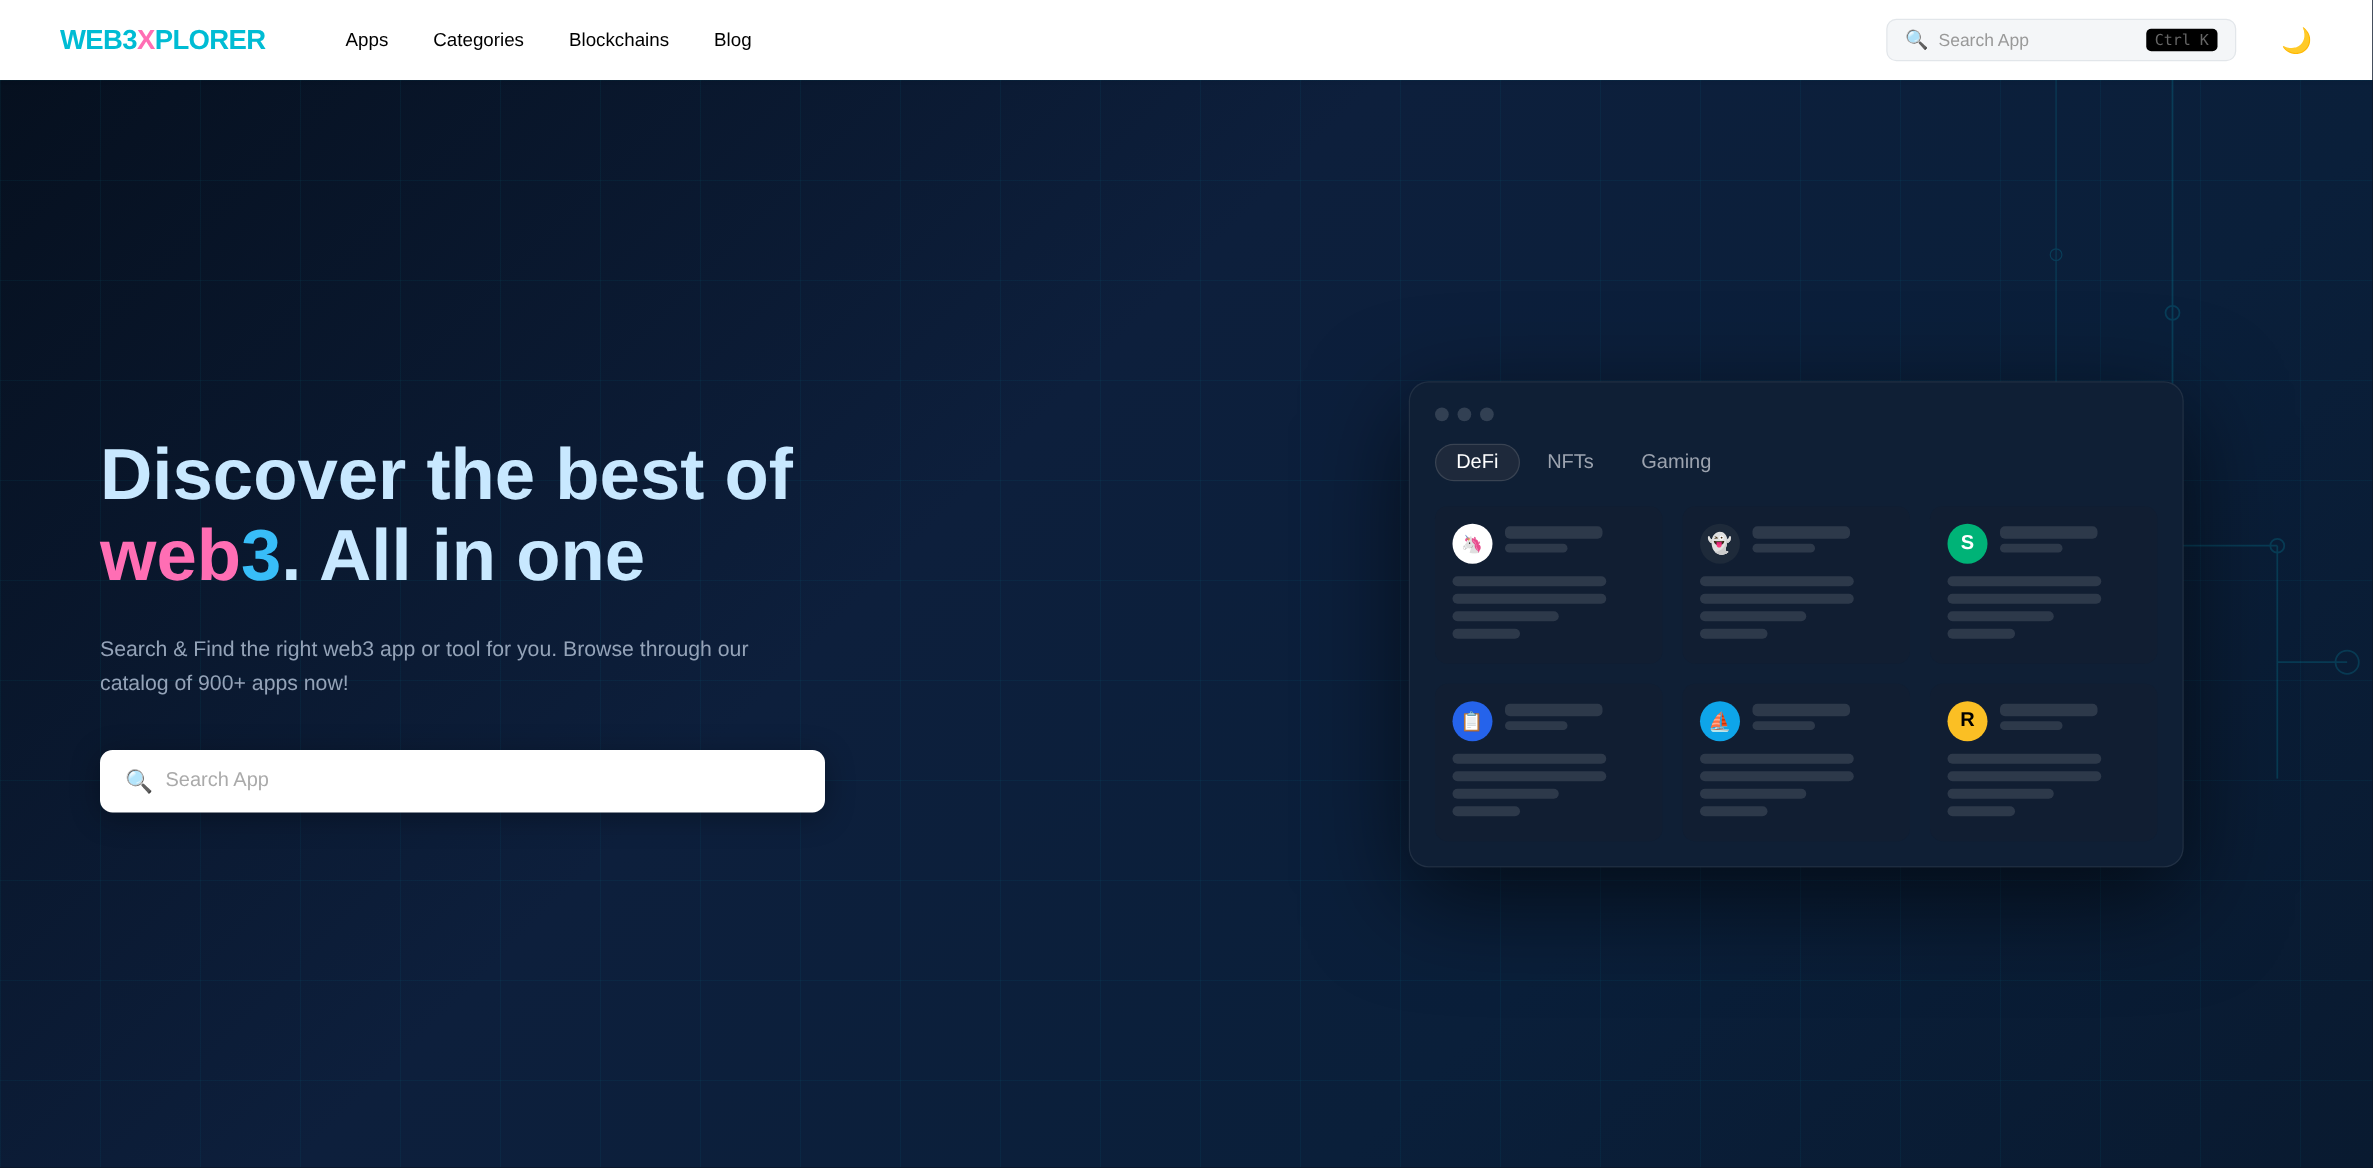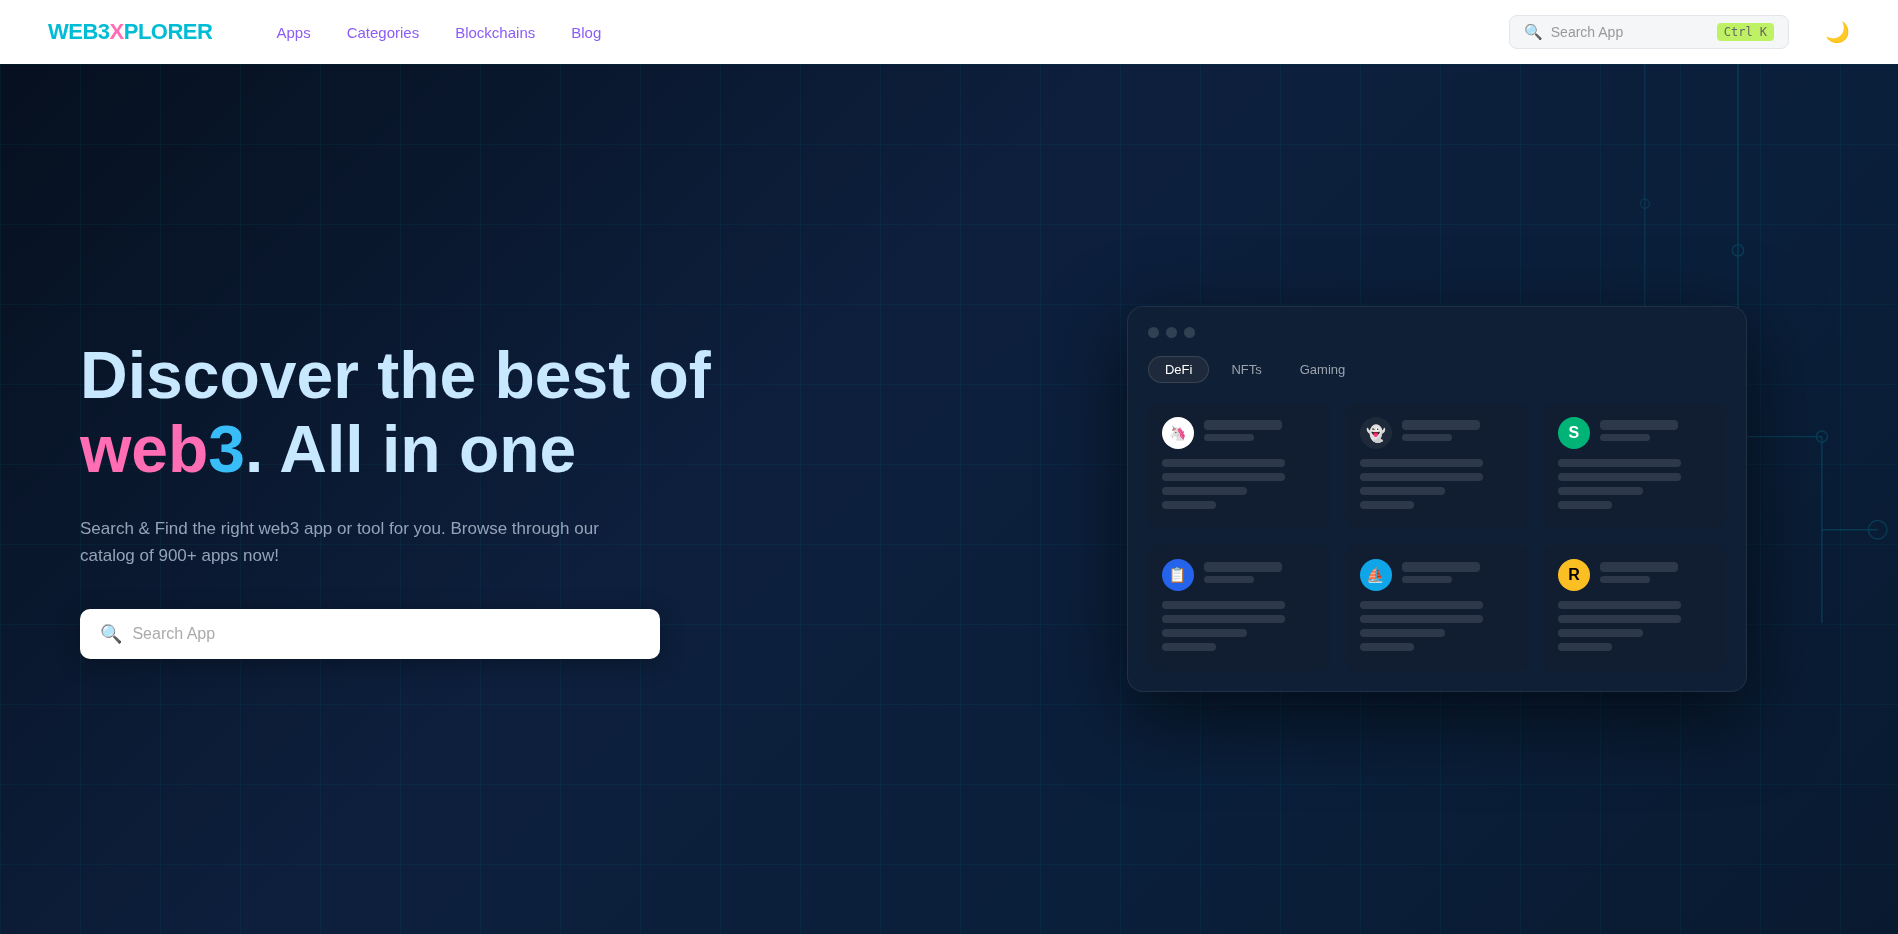--- a/index.html
+++ b/index.html
@@ -26,41 +26,41 @@
     }
     .logo-web3 { color: #00bcd4; }
     .logo-x { color: #ff6eb4; }
     .logo-plorer { color: #00bcd4; }
     .nav-links {
       display: flex;
       gap: 36px;
       flex: 1;
     }
     .nav-link {
-      color: #8b5cf6;
+      color: #000000;
       font-size: 15px;
       font-weight: 500;
       cursor: pointer;
       text-decoration: none;
     }
     .search-bar {
       display: flex;
       align-items: center;
       background: #f4f6f8;
       border: 1px solid #e2e6ea;
       border-radius: 8px;
       padding: 7px 14px;
       gap: 8px;
       min-width: 280px;
       cursor: text;
     }
     .search-icon-nav { color: #888; font-size: 15px; }
     .search-placeholder { color: #999; font-size: 14px; flex: 1; }
     .kbd {
-      background: #bef264;
+      background: #000000;
       border-radius: 4px;
       padding: 2px 7px;
       font-size: 12px;
       color: #666;
       font-family: monospace;
     }
     .dark-mode-btn {
       margin-left: 20px;
       background: none;
       border: none;
@@ -91,21 +91,21 @@
       background-size: 80px 80px;
       pointer-events: none;
     }
 
     .hero-left {
       flex: 0 0 55%;
       z-index: 2;
     }
 
     .hero-heading {
-      font-size: 66px;
+      font-size: 58px;
       font-weight: 700;
       line-height: 1.12;
       color: #c8e8ff;
       margin-bottom: 28px;
     }
 
     .hero-heading .highlight-pink { color: #ff6eb4; text-align: center; }
     .hero-heading .highlight-blue { color: #38bdf8; }
 
     .hero-subtext {
@@ -169,21 +169,21 @@
 
     .window-tabs {
       display: flex;
       gap: 6px;
       margin-bottom: 20px;
       align-items: center;
     }
     .window-tab {
       padding: 5px 16px;
       border-radius: 20px;
-      font-size: 13px;
+      font-size: 16px;
       font-weight: 500;
       cursor: pointer;
       color: #9ca3af;
     }
     .window-tab.active {
       background: #1e293b;
       color: #fff;
       border: 1px solid rgba(255,255,255,0.12);
     }
 

